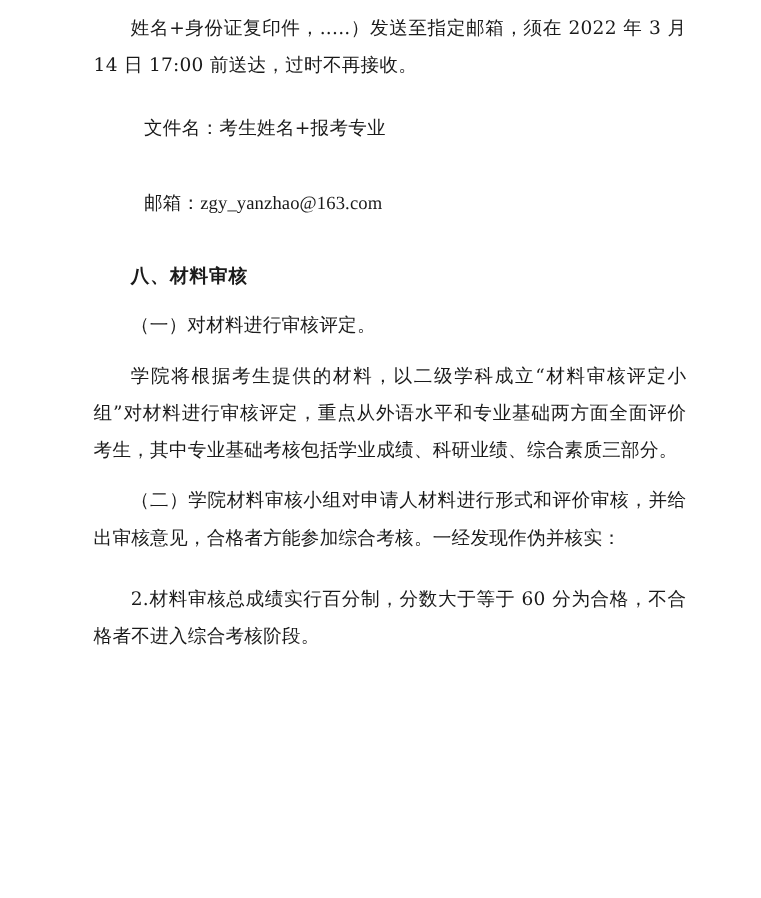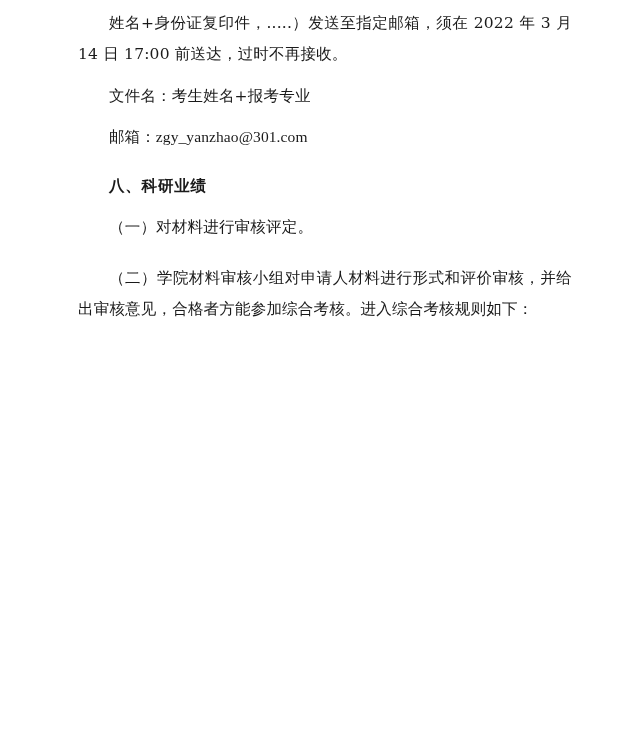--- a/index.html
+++ b/index.html
@@ -44,60 +44,62 @@
     text-indent: 2em;
     letter-spacing: 0.8px;
   }
   .gap-small {
     height: 9px;
   }
   .field-line {
     font-size: 15.5px;
     line-height: 31px;
     text-indent: 2em;
-    margin: 0;
+    margin: 11px;
     letter-spacing: 0.2px;
   }
   .email-val {
     font-family: "Liberation Serif", "DejaVu Serif", serif;
     letter-spacing: 0.1px;
   }
 </style>
 </head>
 <body>
 
 <div class="page">
 
   <p class="para indent">姓名+身份证复印件，.....）发送至指定邮箱，须在 2022 年 3 月 14 日 17:00 前送达，过时不再接收。</p>
 
   <div class="gap-small"></div>
 
   <p class="field-line">文件名：考生姓名+报考专业</p>
 
   <div class="gap-small"></div>
 
-  <p class="field-line email-val">邮箱：zgy_yanzhao@301.com</p>
+  <p class="field-line email-val">邮箱：zgy_yanzhao@163.com</p>
 
   <div class="gap-small"></div>
 
 
   <div class="gap-small"></div>
 
-  <p class="heading">八、科研业绩</p>
+  <p class="heading">八、材料审核</p>
 
   <div class="gap-small"></div>
 
   <p class="para indent">（一）对材料进行审核评定。</p>
 
   <div class="gap-small"></div>
 
+  <p class="para indent">学院将根据考生提供的材料，以二级学科成立“材料审核评定小组”对材料进行审核评定，重点从外语水平和专业基础两方面全面评价考生，其中专业基础考核包括学业成绩、科研业绩、综合素质三部分。</p>
 
   <div class="gap-small"></div>
 
-  <p class="para indent">（二）学院材料审核小组对申请人材料进行形式和评价审核，并给出审核意见，合格者方能参加综合考核。进入综合考核规则如下：</p>
+  <p class="para indent">（二）学院材料审核小组对申请人材料进行形式和评价审核，并给出审核意见，合格者方能参加综合考核。一经发现作伪并核实：</p>
 
   <div class="gap-small"></div>
 
 
   <div class="gap-small"></div>
 
+  <p class="para indent">2.材料审核总成绩实行百分制，分数大于等于 60 分为合格，不合格者不进入综合考核阶段。</p>
 
 </div>
 
 </body></html>

